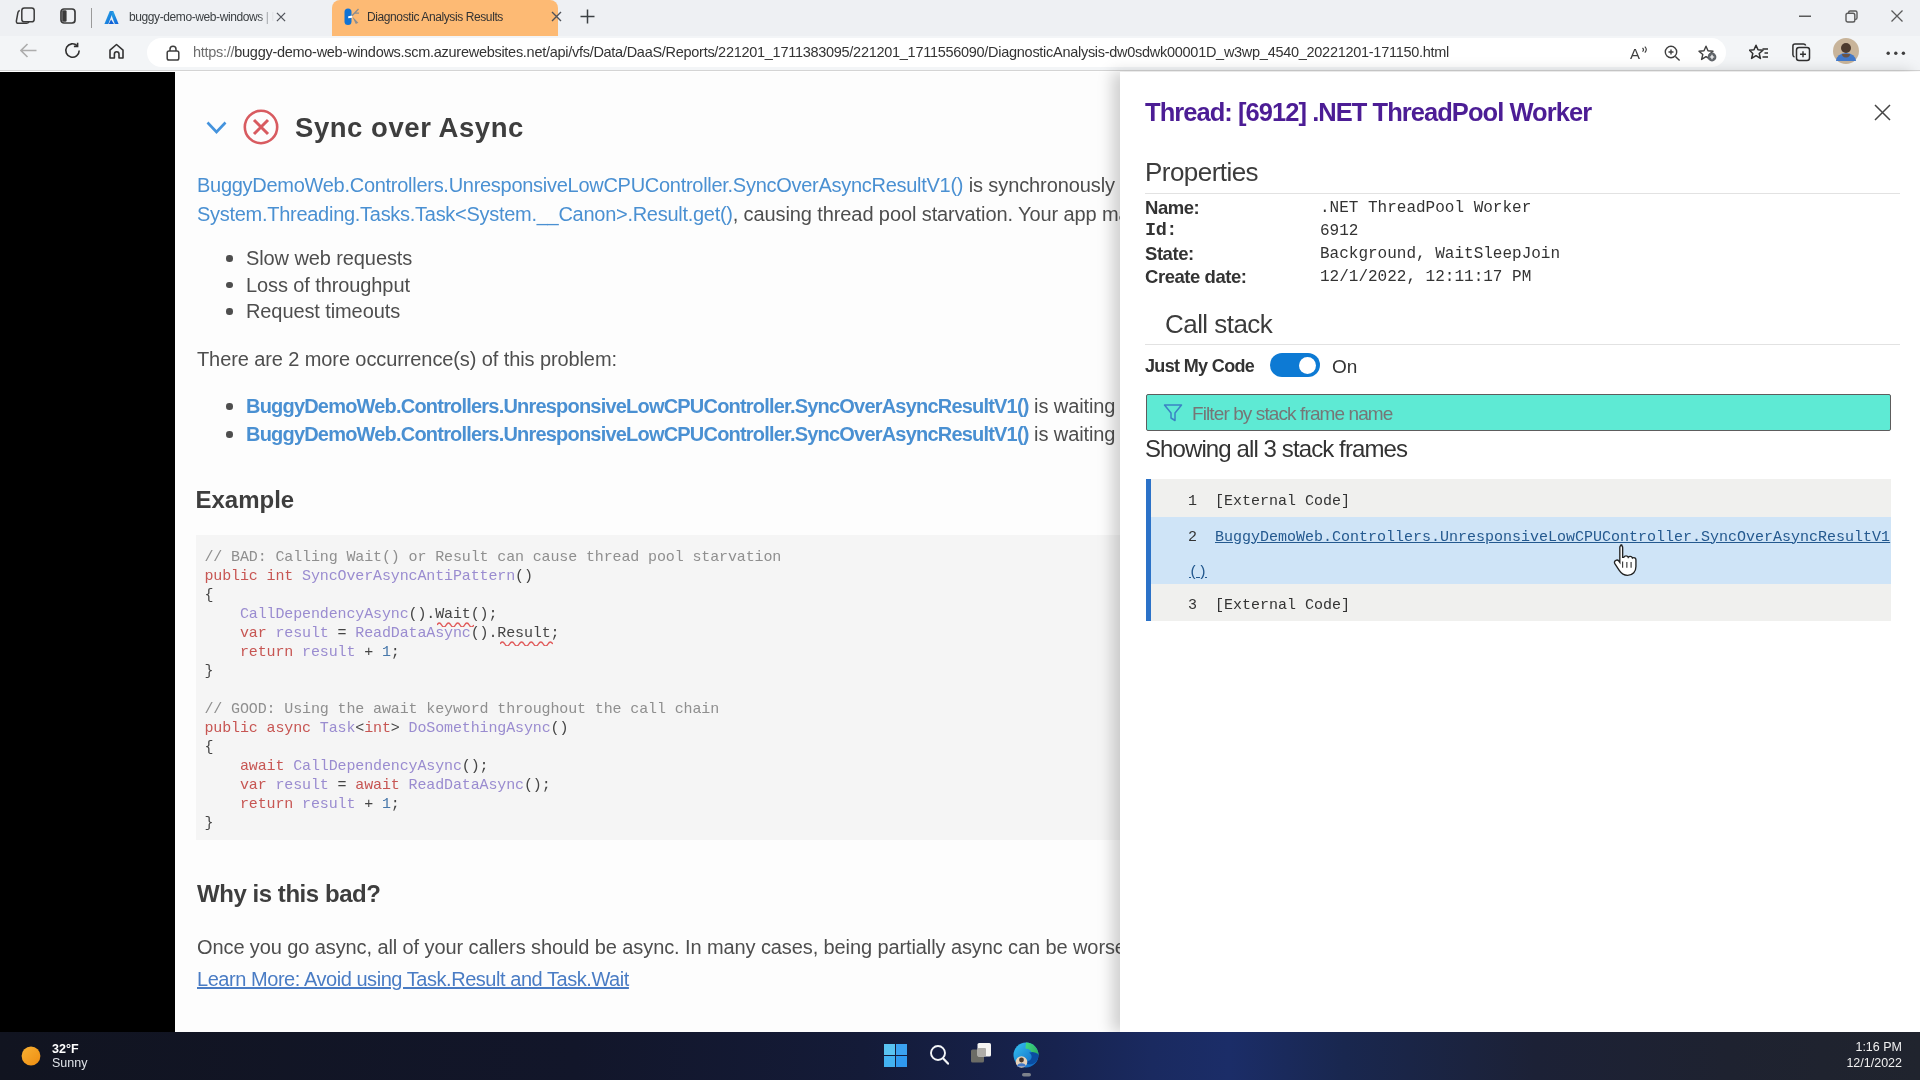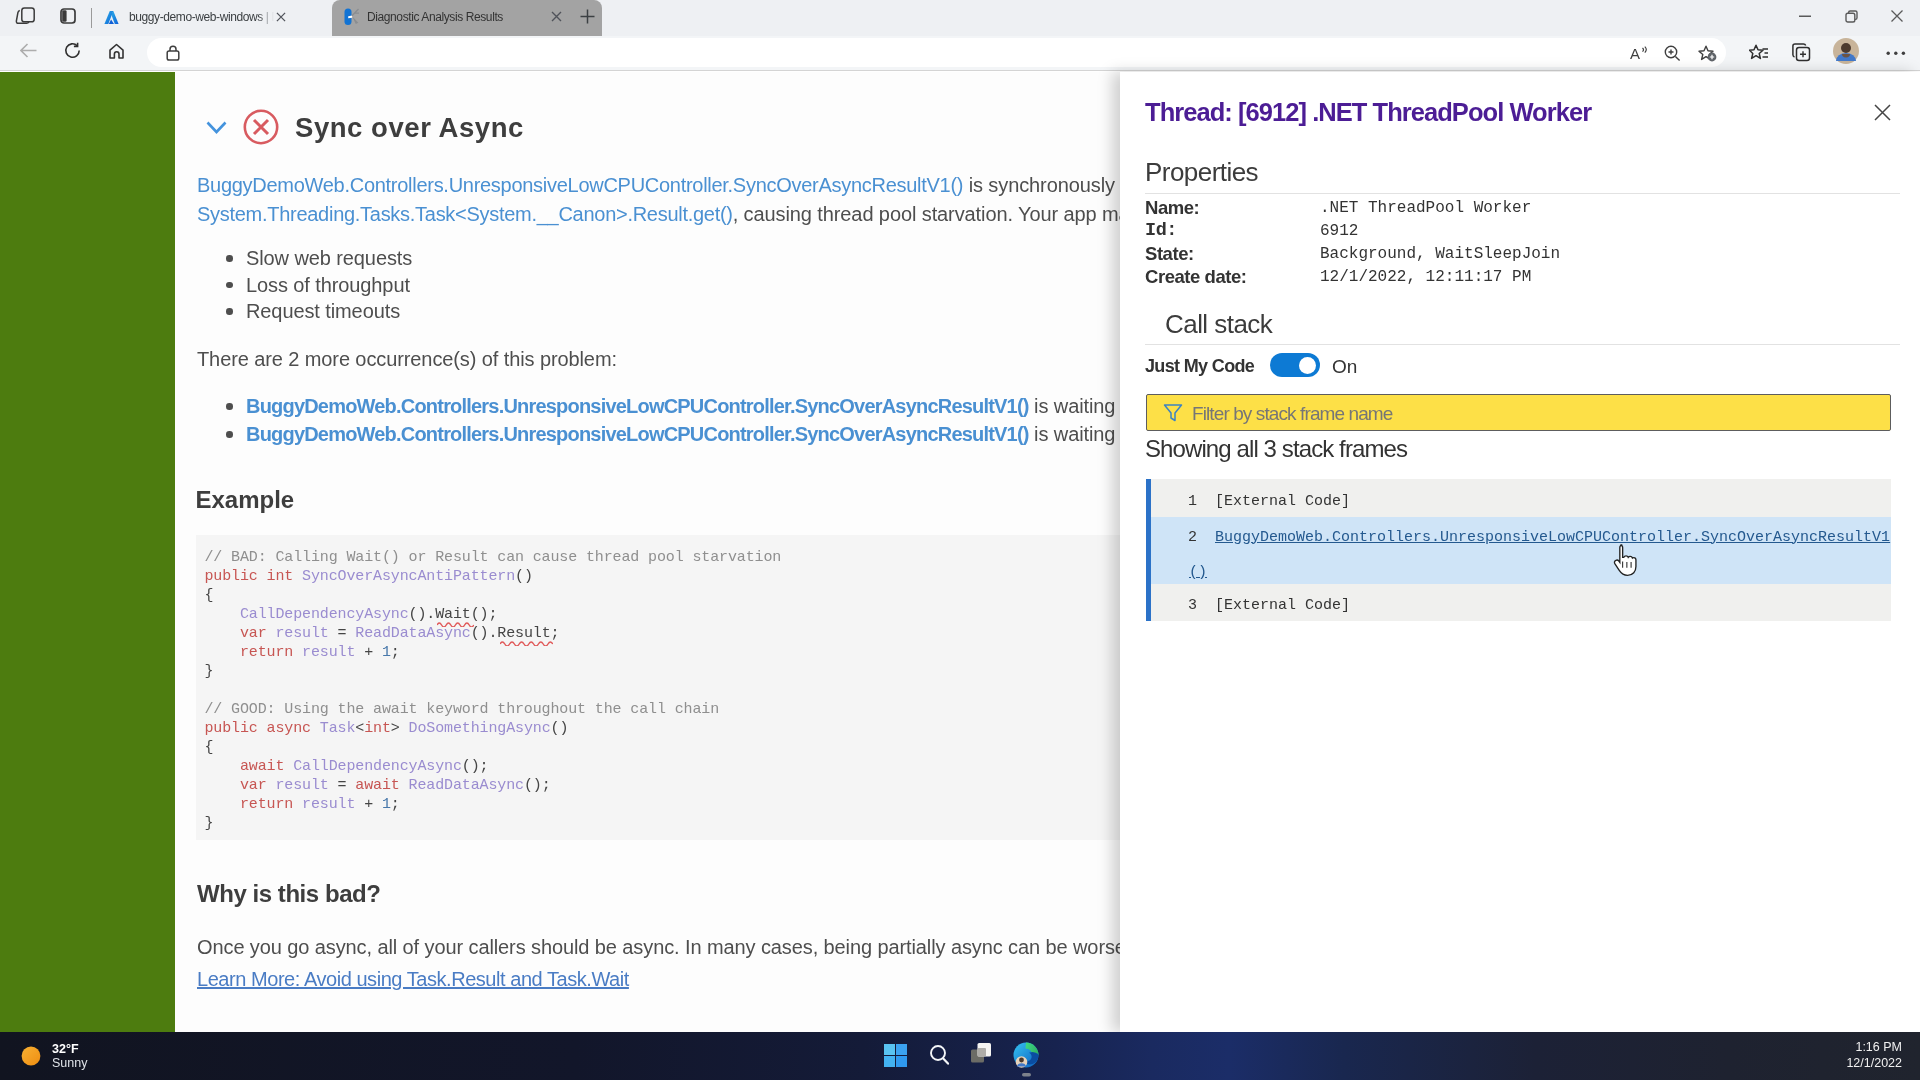--- a/index.html
+++ b/index.html
@@ -7,31 +7,31 @@
   body { font-family:"Liberation Sans", sans-serif; position:relative; background:#fff; }
   .abs { position:absolute; }
 
   
   #tabbar { left:0; top:0; width:1920px; height:36px; background:#eef0f3; }
   #vsep { left:91px; top:8px; width:1px; height:20px; background:#9a9a9a; }
   .tab-title { font-size:12px; color:#3c4043; white-space:nowrap; overflow:hidden; letter-spacing:-0.4px; }
   #tab1 { left:96px; top:0; width:236px; height:36px; }
   #tab1 .tab-title { position:absolute; left:33px; top:10px; width:145px;
      -webkit-mask-image:linear-gradient(90deg,#000 calc(100% - 16px),transparent); }
-  #activetab { left:332px; top:0; width:270px; height:36px; background:#a3a3a3; border-radius:8px 8px 0 0; }
+  #activetab { left:332px; top:0; width:226px; height:36px; background:#fdba74; border-radius:8px 8px 0 0; }
   #activetab .tab-title { position:absolute; left:35px; top:10px; width:170px; color:#333; }
 
   
   #toolbar { left:0; top:36px; width:1920px; height:35px; background:#f3f5f7; border-bottom:1px solid #d4d4d4; }
   #urlpill { position:absolute; left:147px; top:2px; width:1579px; height:29px; background:#fff; border-radius:15px; }
   #urltext { position:absolute; left:46px; top:5.5px; font-size:14.5px; color:#333; white-space:nowrap; letter-spacing:-0.28px;}
   #urltext .dim { color:#6d6d6d; }
 
   
-  #content { left:0; top:72px; width:1920px; height:960px; background:#4d7c0f; }
+  #content { left:0; top:72px; width:1920px; height:960px; background:#000000; }
   #doc { position:absolute; left:175px; top:0; width:1570px; height:960px; background:#fdfdfd; }
   #docinner { position:absolute; left:22px; top:0; width:1530px; }
   #h1txt { position:absolute; left:98px; top:39.5px; font-size:27.5px; line-height:32px; font-weight:bold; color:#3e3e3e; letter-spacing:0.55px; }
   .body-t { font-size:20px; color:#4e4e4e; letter-spacing:-0.1px; }
   .blue { color:#4a90d2; } #para1 .blue { letter-spacing:-0.28px; }
   #para1 { position:absolute; left:0px; top:99px; line-height:28.5px; white-space:nowrap; }
   ul.dots { list-style:none; }
   #list1 { position:absolute; left:0; top:173px; line-height:26.5px; }
   #list1 li, #list2 li { position:relative; padding-left:49px; }
   li .bullet { position:absolute; left:29px; top:50%; margin-top:-3px; width:6.5px; height:6.5px; border-radius:50%; background:#4e4e4e; }
@@ -52,21 +52,21 @@
   #panel { left:1120px; top:72px; width:800px; height:960px; background:#fff; box-shadow:-8px 0 14px rgba(0,0,0,0.18); }
   #ptitle { position:absolute; left:25px; top:26px; font-size:25.5px; font-weight:600; color:#4c1d95; letter-spacing:-0.95px; }
   .psec { position:absolute; left:25px; font-size:26px; color:#3c3c3c; letter-spacing:-0.55px; }
   .phr { position:absolute; left:25px; width:755px; height:0; border-top:1px solid #e2e2e2; }
   .plabel { position:absolute; left:25px; font-size:18.5px; font-weight:bold; color:#333; letter-spacing:-0.45px; }
   .pval { position:absolute; left:200px; font-family:"Liberation Mono", monospace; font-size:16px; color:#333; }
   #jmc { position:absolute; left:25px; top:284px; font-size:18px; font-weight:bold; color:#333; letter-spacing:-0.65px;}
   #toggle { position:absolute; left:150px; top:281px; width:50px; height:24px; background:#0d7ad4; border-radius:12px; }
   #toggle .knob { position:absolute; right:4px; top:3.5px; width:17px; height:17px; border-radius:50%; background:#fff; }
   #ontxt { position:absolute; left:212px; top:284px; font-size:19px; color:#333; }
-  #filter { position:absolute; left:26px; top:322px; width:745px; height:37px; border:1.6px solid #5d5d5d; border-radius:2px; background:#fde047; }
+  #filter { position:absolute; left:26px; top:322px; width:745px; height:37px; border:1.6px solid #5d5d5d; border-radius:2px; background:#5eead4; }
   #filter .ph { position:absolute; left:45px; top:8px; font-size:19px; color:#767676; letter-spacing:-0.9px; }
   #showing { position:absolute; left:25px; top:363px; font-size:24px; color:#333; letter-spacing:-0.9px; }
   #stack { position:absolute; left:26px; top:407px; width:745px; height:142px; background:#f0f0ee; border-left:5px solid #2b72c8;
      font-family:"Liberation Mono", monospace; font-size:15px; color:#333; }
   .srow { position:relative; }
   .srow .n { position:absolute; left:37px; }
   .srow .t { position:absolute; left:64px; }
   #srow2 { background:#cfe4f7; }
   #srow2 a { color:#24598f; }
 
@@ -145,20 +145,21 @@
     <path d="M13.6 0.7 L13.6 4.4 L9.9 4.4" stroke-linejoin="miter"></path>
   </svg>
   <svg class="abs" style="left:108px;top:7px;" width="17" height="17" viewBox="0 0 17 17" fill="none" stroke="#333" stroke-width="1.6">
     <path d="M2 7.2 L8.5 1.5 L15 7.2 L15 15 L11 15 L11 11 a2.3 2.3 0 0 0 -4.6 0 L6.4 15 L2 15 Z" stroke-linejoin="round"></path>
   </svg>
   <div id="urlpill">
     <svg class="abs" style="left:19px;top:7px;" width="14" height="16" viewBox="0 0 14 16" fill="none" stroke="#3f3f3f" stroke-width="1.5">
       <rect x="1.2" y="6" width="11.6" height="9" rx="1.8"></rect>
       <path d="M4 6 L4 4.2 a3 3 0 0 1 6 0 L10 6"></path>
     </svg>
+    <div id="urltext"><span class="dim">https://</span>buggy-demo-web-windows.scm.azurewebsites.net<span>/api/vfs/Data/DaaS/Reports/221201_1711383095/221201_1711556090/DiagnosticAnalysis-dw0sdwk00001D_w3wp_4540_20221201-171150.html</span></div>
     <svg class="abs" style="left:1483px;top:8px;" width="20" height="15" viewBox="0 0 20 15">
       <text x="0" y="13" font-family="Liberation Sans" font-size="15" fill="#3f3f3f">A</text>
       <path d="M12.5 2 q2 1.8 0 3.6 M14.8 0.6 q3 2.9 0 6" stroke="#3f3f3f" stroke-width="1.2" fill="none"></path>
     </svg>
     <svg class="abs" style="left:1517px;top:7px;" width="17" height="17" viewBox="0 0 17 17" fill="none" stroke="#3f3f3f" stroke-width="1.4">
       <circle cx="7" cy="7" r="5.7"></circle>
         <path d="M11.4 11.4 L15.6 15.6 M4.5 7 L9.5 7 M7 4.5 L7 9.5"></path>
     </svg>
     <svg class="abs" style="left:1551px;top:7px;" width="19" height="17" viewBox="0 0 19 17">
       <path d="M8 1.2 L10 5.8 L15 6.2 L11.2 9.5 L12.4 14.4 L8 11.7 L3.6 14.4 L4.8 9.5 L1 6.2 L6 5.8 Z" fill="none" stroke="#3f3f3f" stroke-width="1.4" stroke-linejoin="round"></path>

